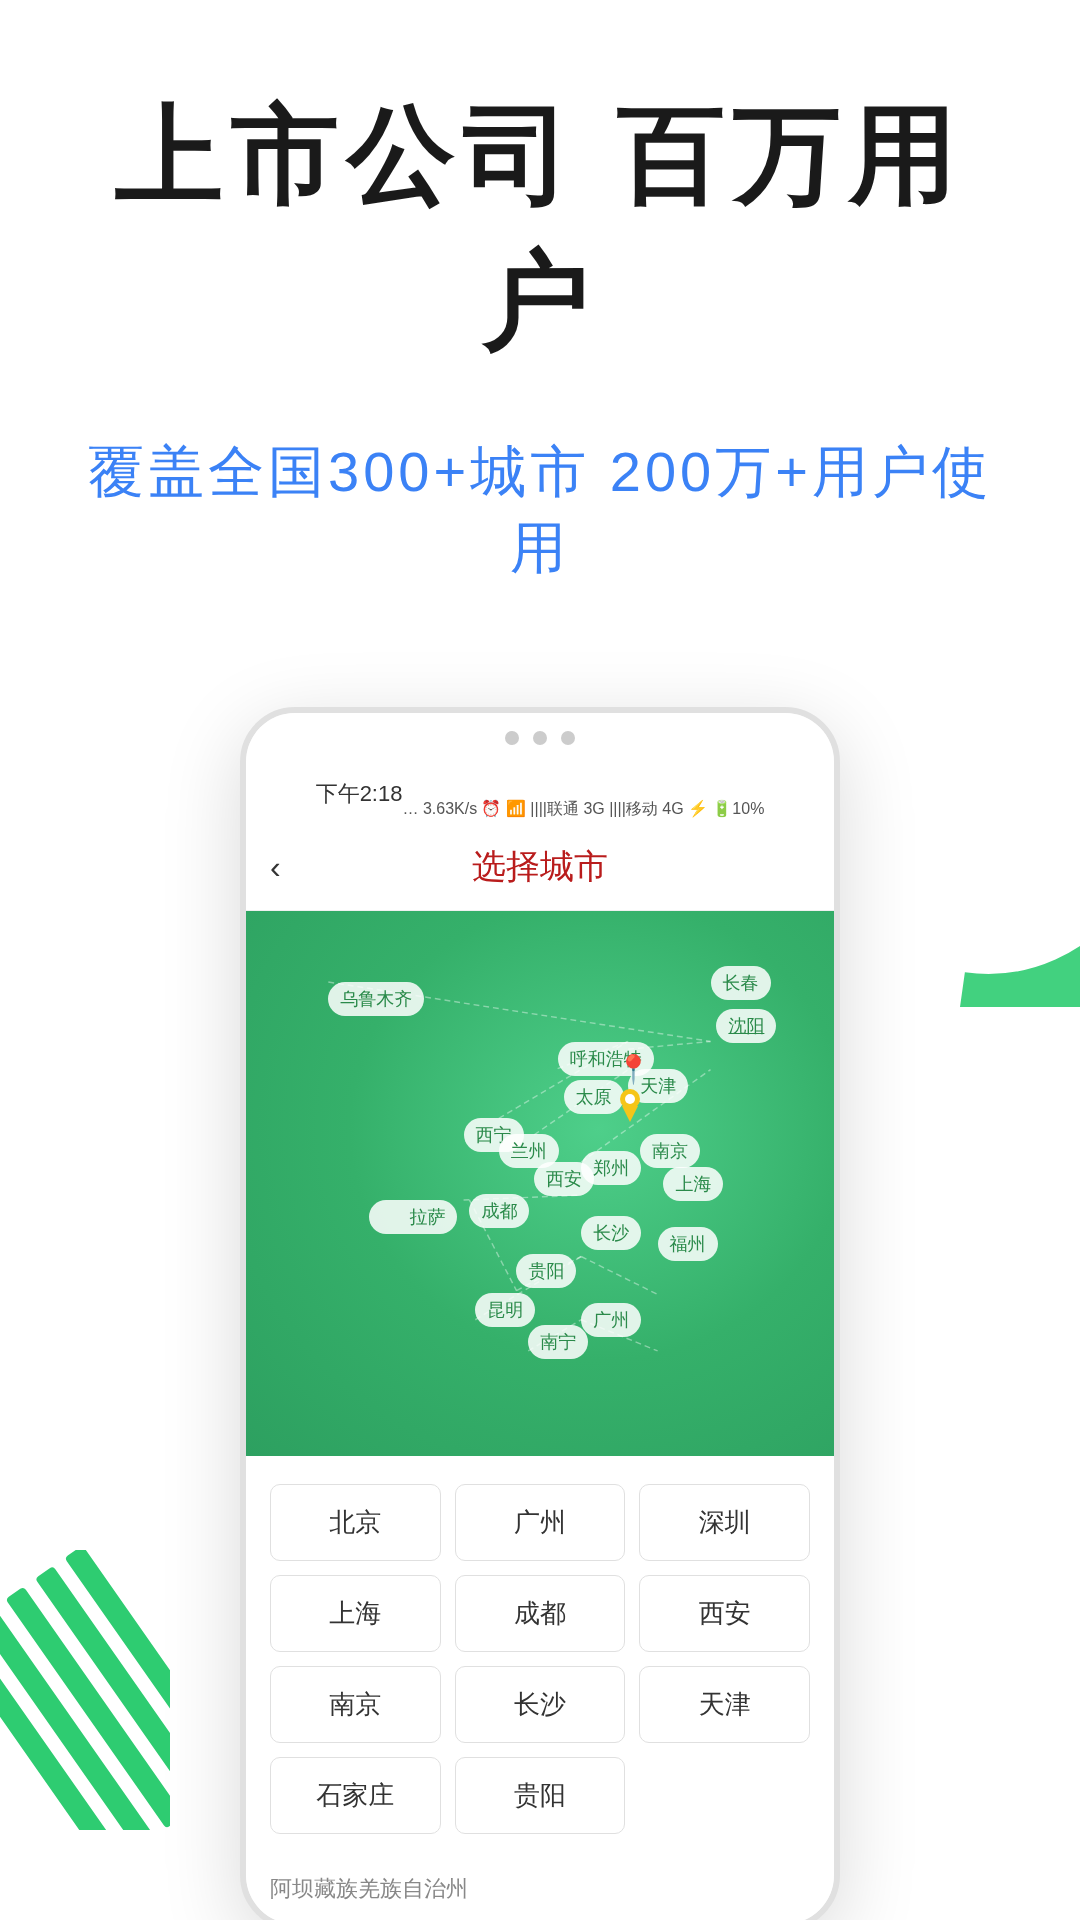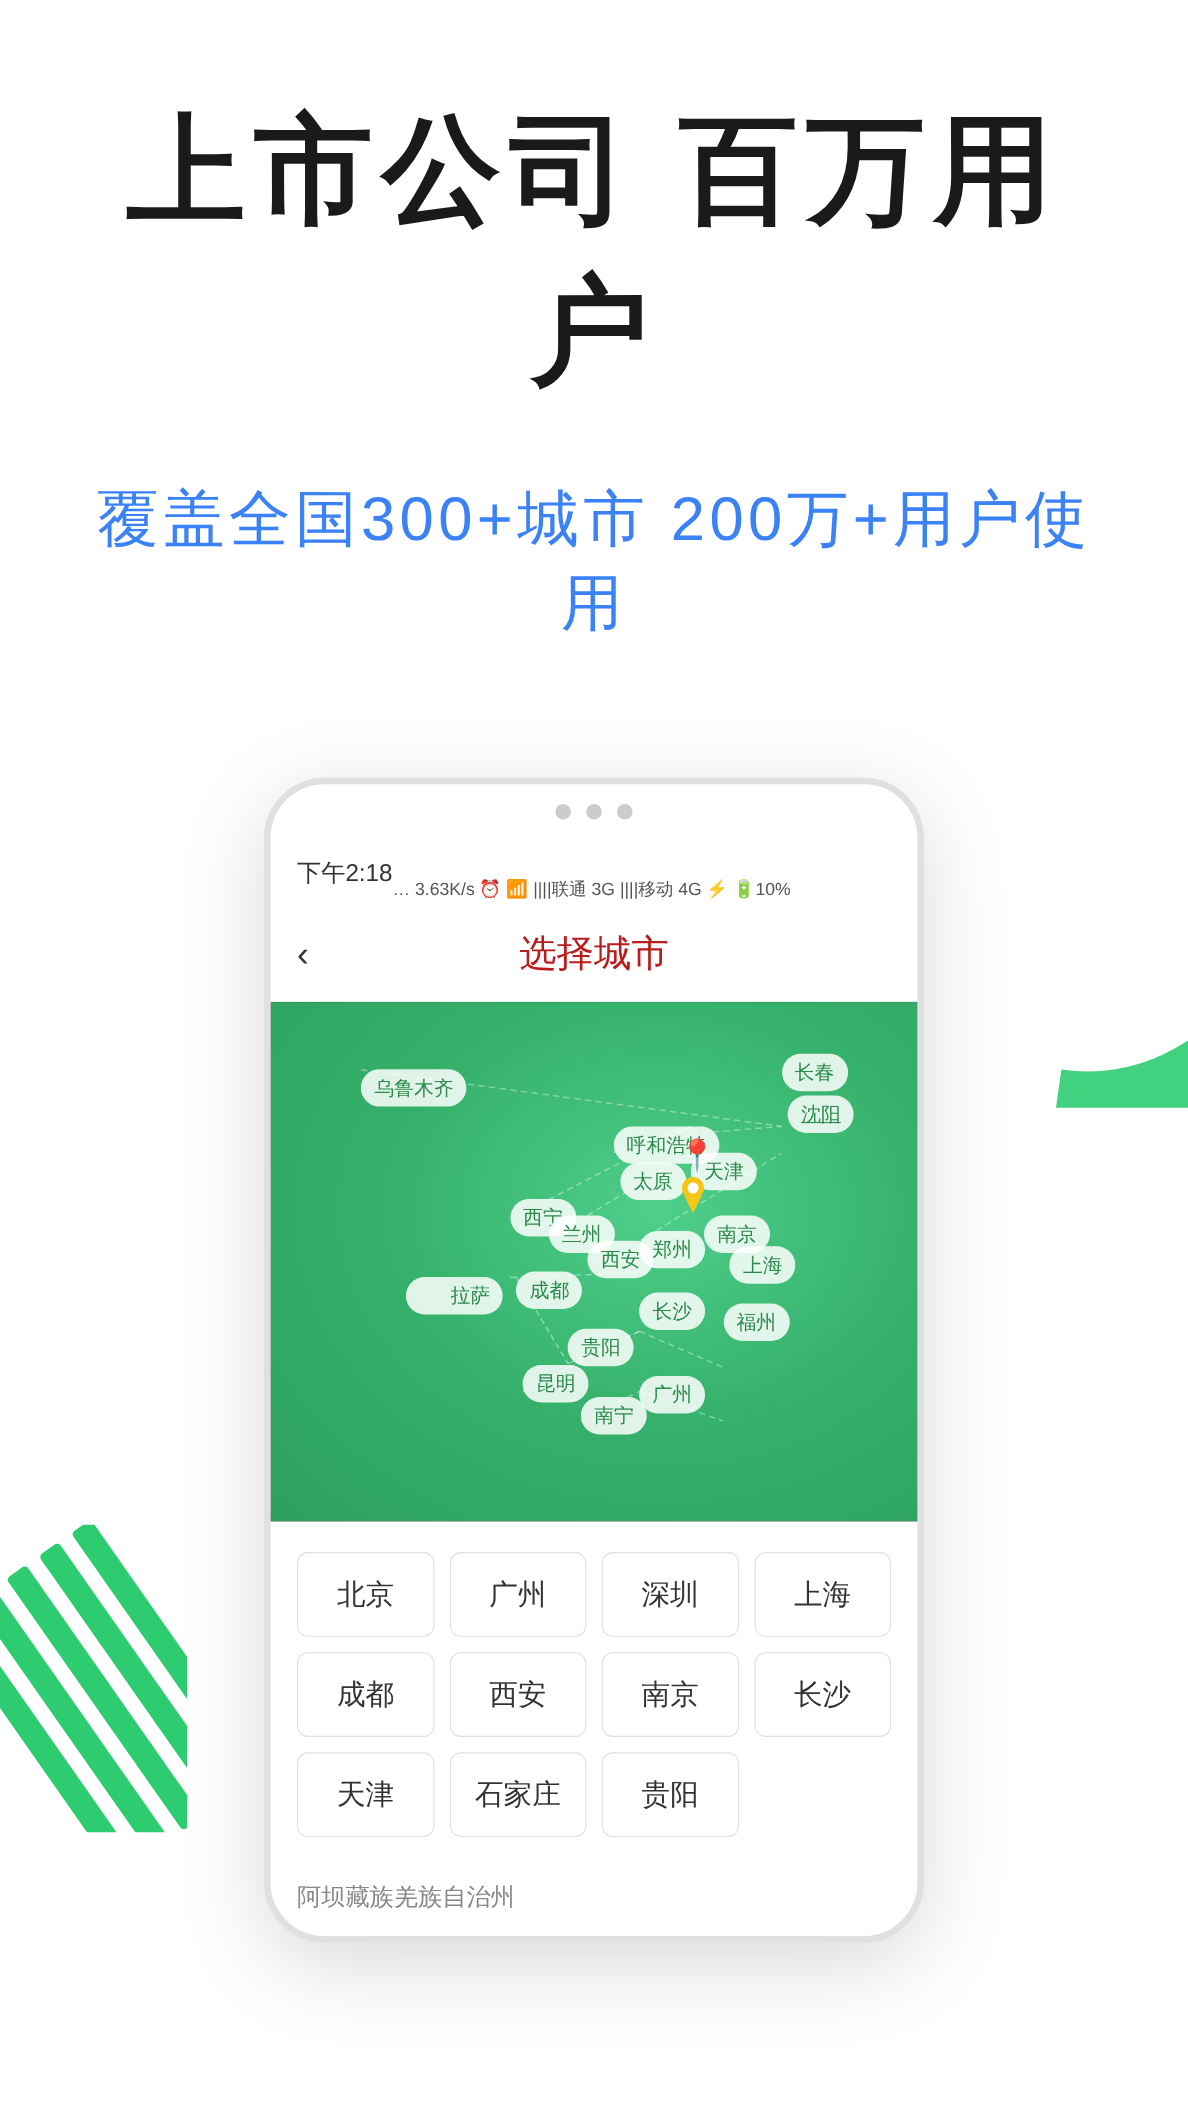--- a/index.html
+++ b/index.html
@@ -76,21 +76,21 @@
       height: 14px;
       border-radius: 50%;
       background: #cccccc;
     }
 
     
     .status-bar {
       background: #ffffff;
       padding: 8px 24px;
       display: flex;
-      justify-content: flex-start;
+      justify-content: center;
       align-items: center;
       font-size: 22px;
       color: #333;
     }
     .status-left { font-weight: 500; }
     .status-right { font-size: 16px; color: #555; margin-top: 32px; }
 
     
     .app-header {
       background: #ffffff;
@@ -108,22 +108,22 @@
       color: #333;
     }
     .header-title {
       font-size: 34px;
       font-weight: 500;
       color: #b91c1c;
     }
 
     
     .map-area {
-      background: #000000;
-      height: 472px;
+      background: #bef264;
+      height: 545px;
       position: relative;
       overflow: hidden;
     }
 
     
     .map-bg {
       position: absolute;
       inset: 0;
       background: radial-gradient(ellipse at 60% 40%, #4ecf8a 0%, #35b06a 50%, #2da060 100%);
     }
@@ -165,21 +165,21 @@
       background: #ffffff;
       padding: 28px 24px 24px 24px;
     }
     .hot-cities-title {
       font-size: 26px;
       color: #666;
       margin-bottom: 20px;
     }
     .cities-grid {
       display: grid;
-      grid-template-columns: repeat(4, 1fr);
+      grid-template-columns: repeat(3, 1fr);
       gap: 14px;
     }
     .city-btn {
       border: 1.5px solid #e0e0e0;
       border-radius: 10px;
       padding: 20px 10px;
       text-align: center;
       font-size: 26px;
       color: #333;
       background: #ffffff;

